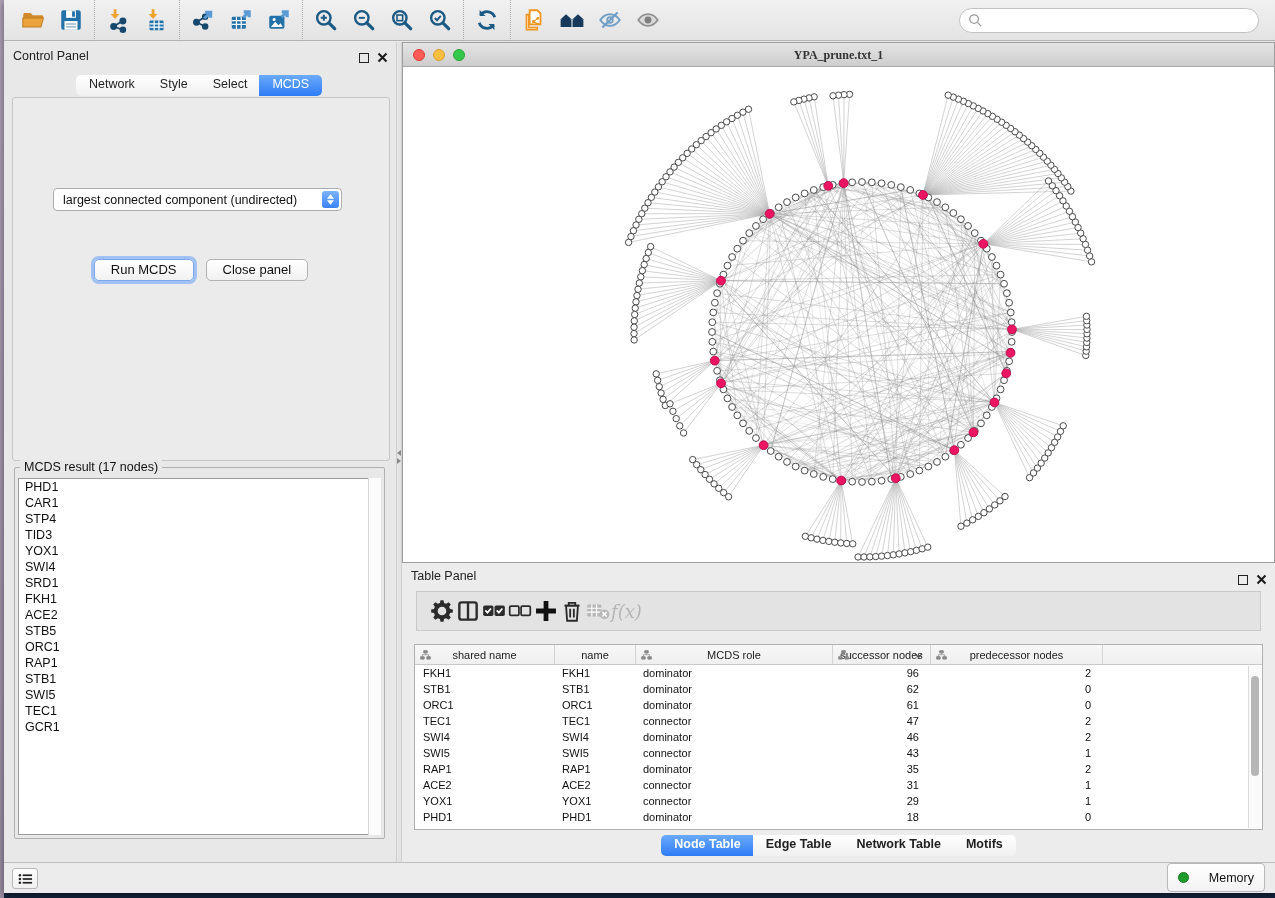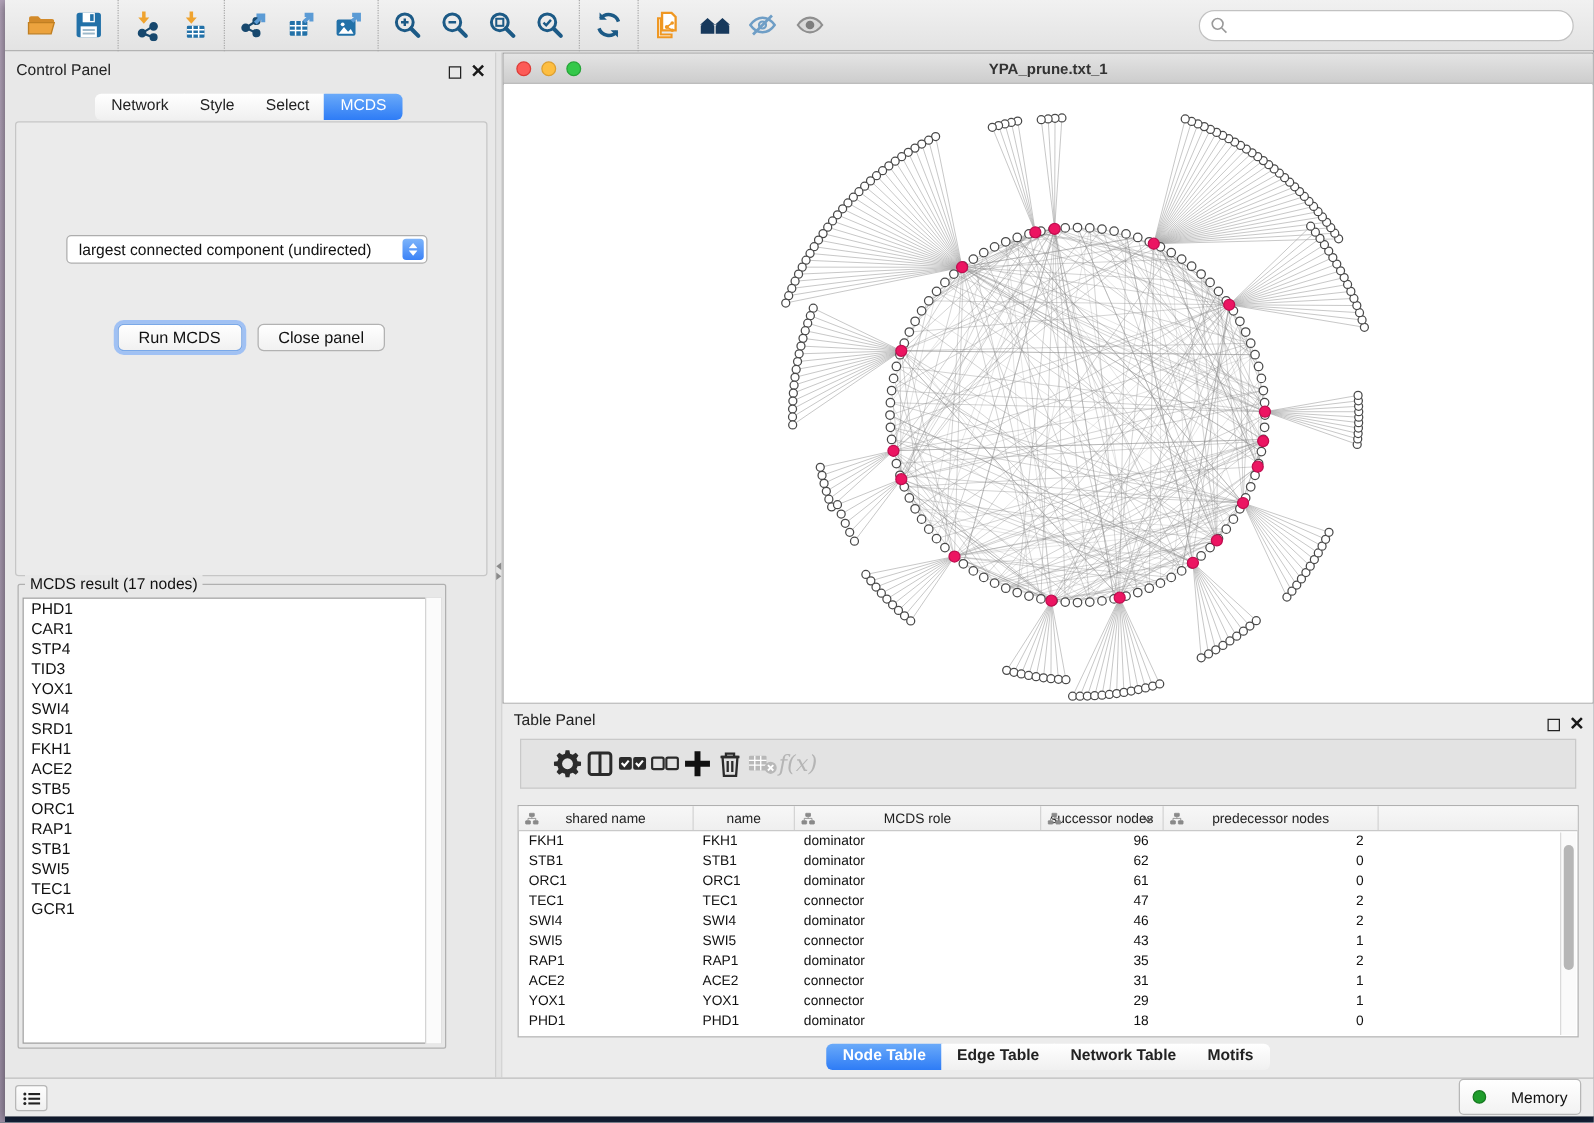--- a/index.html
+++ b/index.html
@@ -56,21 +56,21 @@
     display:flex; align-items:center; padding-left:9px; }
   .dd-stepper { position:absolute; right:2px; top:2px; width:17px; height:17px; border-radius:3px;
     background:linear-gradient(#7db4fa,#3b82f7); display:flex; flex-direction:column;
     align-items:center; justify-content:center; gap:1px; }
   .dd-stepper svg { width:7px; height:5px; }
   .cp-buttons { position:absolute; left:0; top:125px; width:100%; display:flex; justify-content:center; gap:12px;margin-top:36px; }
   .btn { height:22px; padding:0 16px; font-size:13px; color:#111; background:linear-gradient(#ffffff,#f1f1f1);
     border:1px solid #b2b2b2; border-radius:5px; line-height:20px; }
   .btn.focused { box-shadow:0 0 0 3px rgba(110,165,250,.6); border-color:#7aa8e8; }
 
-  .groupbox { position:absolute; left:10px; top:425px; width:343px; height:372px;
+  .groupbox { position:absolute; left:10px; top:425px; width:371px; height:372px;
     border:1px solid #b0b0b0; border-radius:2px; }
   .groupbox-title { position:absolute; top:-8px; left:5px; background:#e8e8e8; padding:0 4px;
     font-size:12.5px; color:#111; }
   .mcds-list { position:absolute; left:3px; top:10px; right:3px; bottom:3px; background:#fff;
     border:1px solid #9d9d9d; overflow:hidden; }
   .mcds-item { font-size:12.5px; color:#111; height:16px; line-height:16px; padding-left:6px; }
   .mcds-scroll { position:absolute; right:0; top:0; width:13px; height:100%; background:#fbfbfb;
     border-left:1px solid #d4d4d4; }
 
   
@@ -86,28 +86,28 @@
 
   .network-window { position:absolute; left:0; top:0; width:873px; height:521px; background:#fff;
     border:1px solid #9e9e9e; }
   .net-titlebar { position:absolute; left:0; top:0; width:100%; height:24px;
     background:linear-gradient(#e4e4e4,#cdcdcd); border-bottom:1px solid #a8a8a8; }
   .traffic { position:absolute; left:10px; top:6px; display:flex; gap:8px; }
   .light { width:12px; height:12px; border-radius:50%; }
   .light.red { background:#fc5b57; border:1px solid #dd3b36; }
   .light.yellow { background:#fdbe41; border:1px solid #dd9f2e; }
   .light.green { background:#34c84a; border:1px solid #25a537; }
-  .net-title { width:100%; text-align:center; line-height:24px; font-size:12px; font-weight:bold; color:#333; }
+  .net-title { width:100%; text-align:center; line-height:24px; font-size:12px; font-weight:bold; color:#333;font-family:Liberation Serif, serif; }
   .net-canvas { position:absolute; left:0; top:25px; width:871px; height:494px; background:#fff; }
 
   
   .table-panel { position:absolute; left:0; top:521px; width:873px; height:299px; background:#ececec; }
   .tp-titlebar { position:absolute; left:0; top:0; width:100%; height:26px; display:flex; align-items:center; }
   .tp-toolbar { position:absolute; left:14px; right:14px; top:28px; height:40px; background:#e3e3e3;
-    border:1px solid #c9c9c9; display:flex; align-items:center; padding-left:24px; }
+    border:1px solid #c9c9c9; display:flex; align-items:center; padding-left:12px; }
   .tp-tool { width:26px; height:26px; display:flex; align-items:center; justify-content:center; }
   .fx-label { font-family:"DejaVu Serif","Liberation Serif",serif; font-style:italic;
     font-size:18px; color:#b5b5b5; }
 
   .node-table { position:absolute; left:12px; top:81px; width:849px; height:186px; background:#fff;
     border:1px solid #b0b0b0; }
   .nt-header { display:grid; grid-template-columns:139px 81px 197px 98px 172px 1fr; height:20px;
     background:linear-gradient(#f7f7f7,#efefef); border-bottom:1px solid #c9c9c9; }
   .th { position:relative; font-size:11px; color:#222; text-align:center; line-height:20px;
     border-left:1px solid #d4d4d4; overflow:hidden; white-space:nowrap; }

